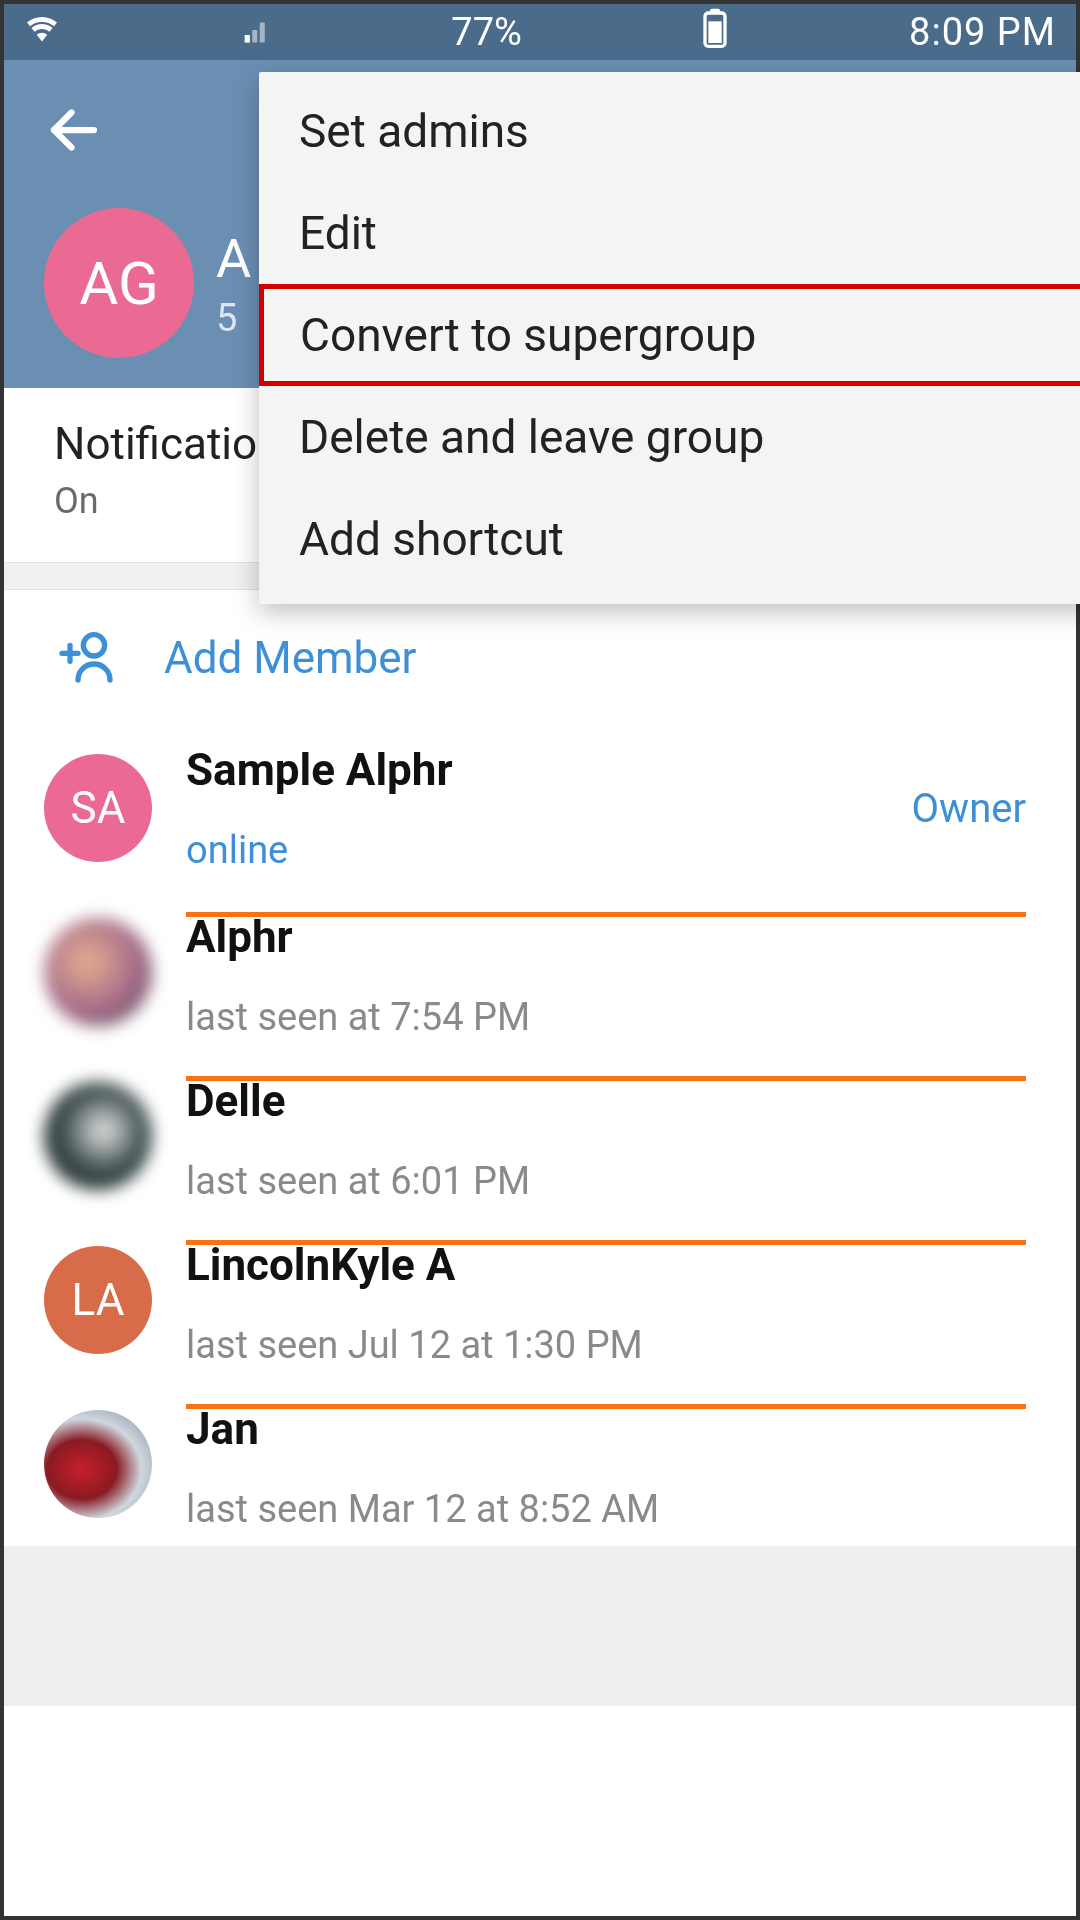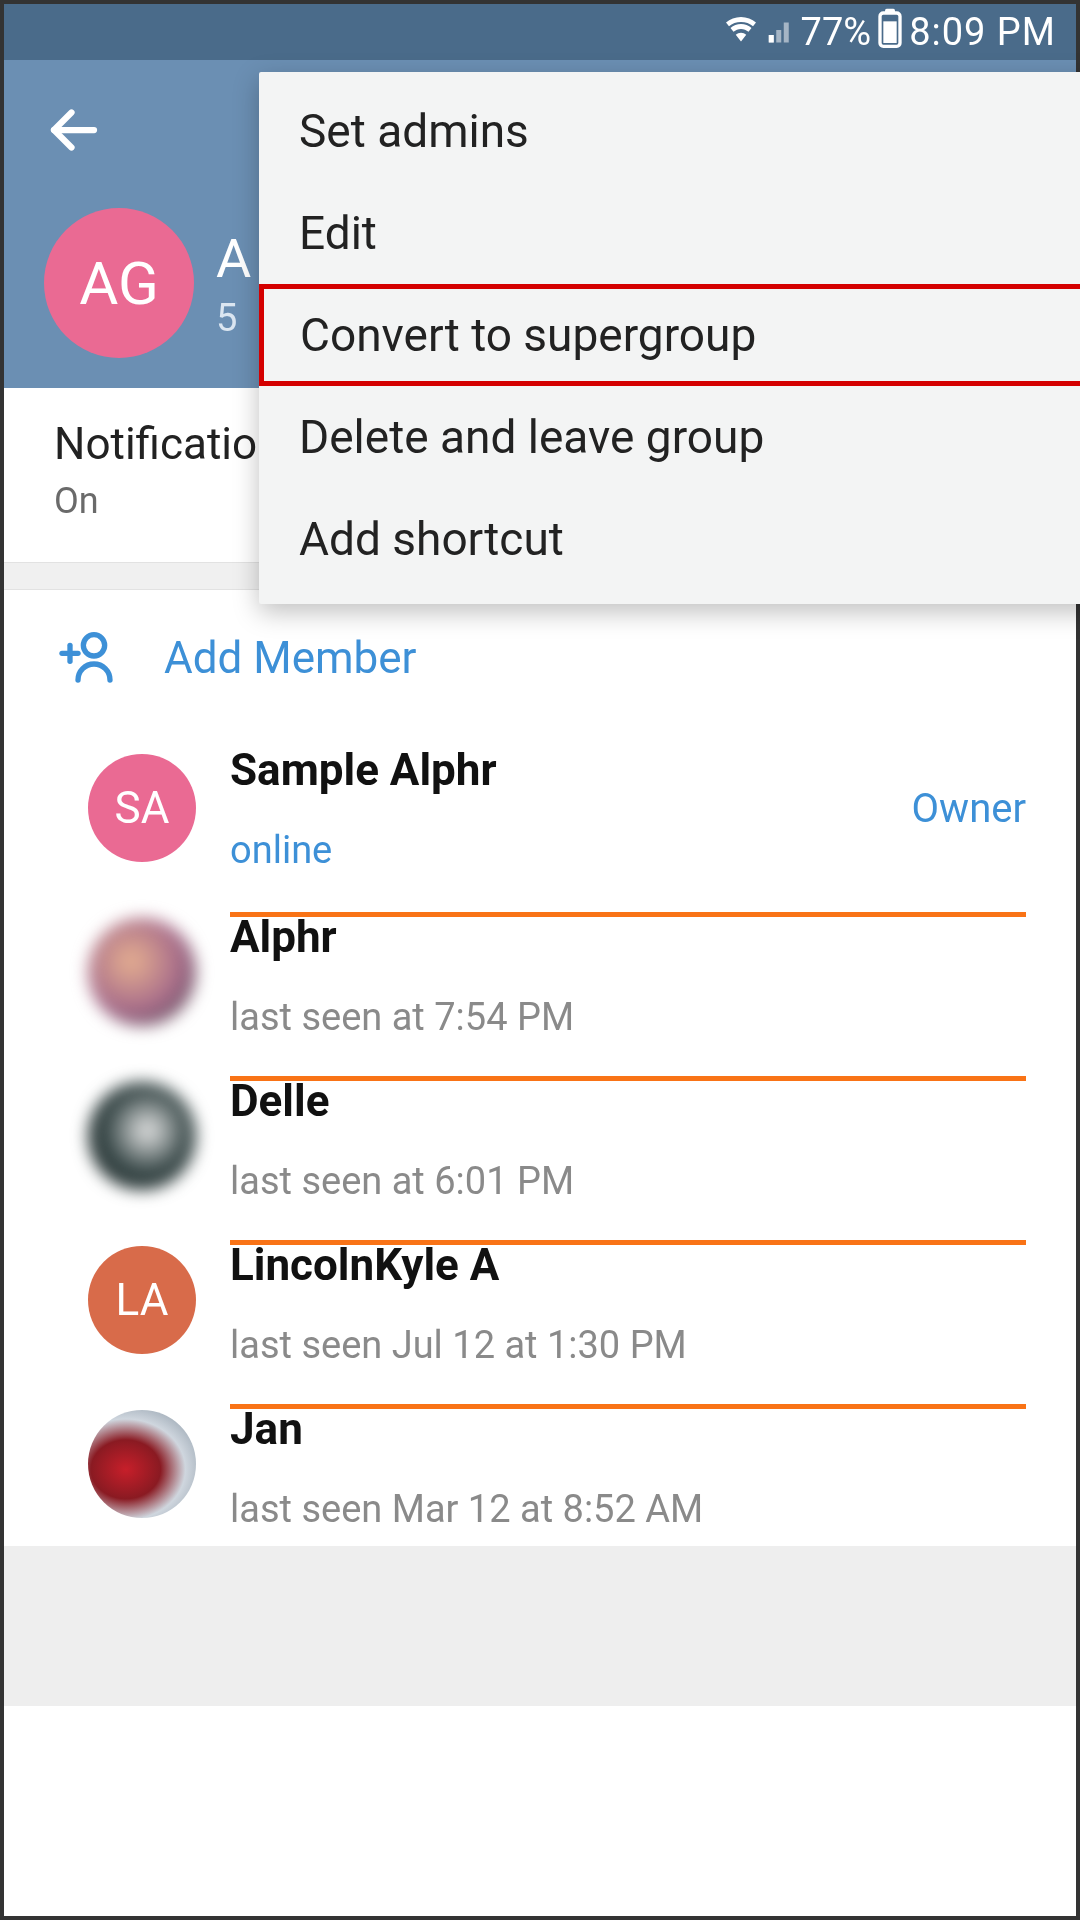--- a/index.html
+++ b/index.html
@@ -1,20 +1,20 @@
 <!DOCTYPE html>
 <html><head>
 <meta charset="utf-8">
 <style>
   * { margin: 0; padding: 0; box-sizing: border-box; font-family: -apple-system, Roboto, Arial, sans-serif; }
   html, body { width: 1080px; height: 1920px; background: #e8e8e8; overflow: hidden; }
   .screen { width: 1080px; height: 1920px; border: 4px solid #333; position: relative; background: #fff; }
 
   
-  .statusbar { background: #4a6b8a; height: 56px; display: flex; align-items: center; justify-content: flex-end; padding: 0 20px; color: #fff; font-size: 38px; gap: 6px; }
+  .statusbar { background: #4a6b8a; height: 56px; display: flex; align-items: center; justify-content: space-between; padding: 0 20px; color: #fff; font-size: 38px; gap: 6px; }
   .statusbar .pct { font-weight: 400; }
   .statusbar .clock { font-weight: 400; letter-spacing: 1px; }
 
   
   .header { background: #6b8fb3; height: 328px; position: relative; color: #fff; }
   .back { position: absolute; top: 40px; left: 40px; width: 60px; height: 60px; cursor: pointer; }
   .header-content { position: absolute; bottom: 30px; left: 40px; display: flex; align-items: center; gap: 22px; }
   .group-avatar { width: 150px; height: 150px; border-radius: 50%; background: #ea6a93; display: flex; align-items: center; justify-content: center; font-size: 60px; font-weight: 400; color: #fff; }
   .group-name { font-size: 54px; font-weight: 400; }
   .group-sub { font-size: 38px; color: #dbe6f1; margin-top: 6px; }
@@ -28,21 +28,21 @@
   .notif-sub { font-size: 36px; color: #6a6a6a; margin-top: 10px; }
 
   .gap { height: 28px; background: #f0f0f0; border-top: 1px solid #e2e2e2; border-bottom: 1px solid #e2e2e2;}
 
   
   .addmember { background: #fff; display: flex; align-items: center; gap: 46px; padding: 34px 50px; border-bottom: none;}
   .addmember .icon { color: #3d90d7; }
   .addmember .label { color: #3d90d7; font-size: 44px; }
 
   
-  .members { background: #fff; margin-left: 44px; }
+  .members { background: #fff; }
   .member { display: flex; align-items: center; padding: 22px 50px 22px 40px; }
   .member + .member .info-wrap { border-top: 5px solid #f97316; }
   .avatar { width: 108px; height: 108px; border-radius: 50%; display:flex; align-items:center; justify-content:center; font-size:44px; color:#fff; flex: 0 0 108px; margin-right: 34px;}
   .avatar.pink{background:#ea6a93;}
   .avatar.orange{background:#d86b4a;}
   .avatar.blur1{background: radial-gradient(circle at 40% 40%, #e6b090 0%, #a66b8a 55%, #2a3a3a 100%); filter: blur(8px);}
   .avatar.blur2{background: radial-gradient(circle at 55% 45%, #e8e8e8 0%, #3a4a4a 50%, #101818 100%); filter: blur(8px);}
   .avatar.car{ background: radial-gradient(ellipse at 35% 55%, #c71f2a 0%, #8a1a22 35%, #cfd6de 60%, #7a8a98 100%);}
   .info-wrap { flex: 1; display:flex; align-items:center; justify-content:space-between; height: 120px;}
   .info { display:flex; flex-direction:column; justify-content:center;gap:28px; }

